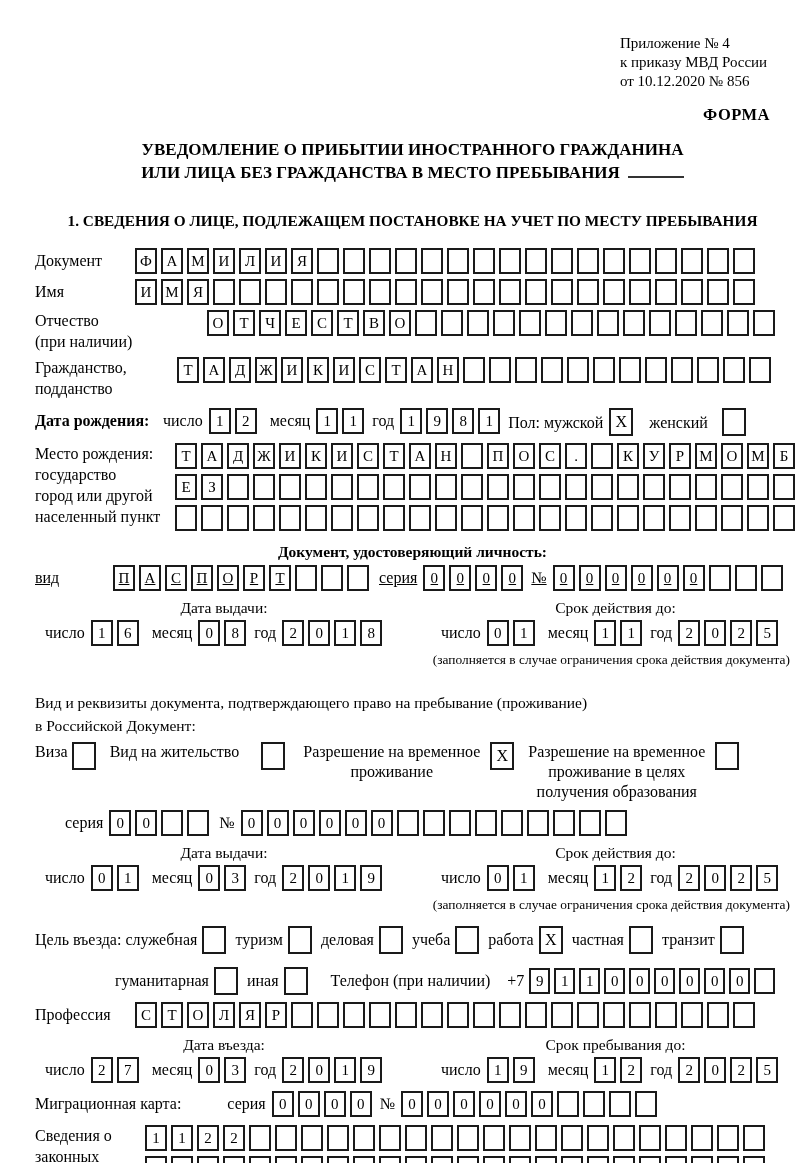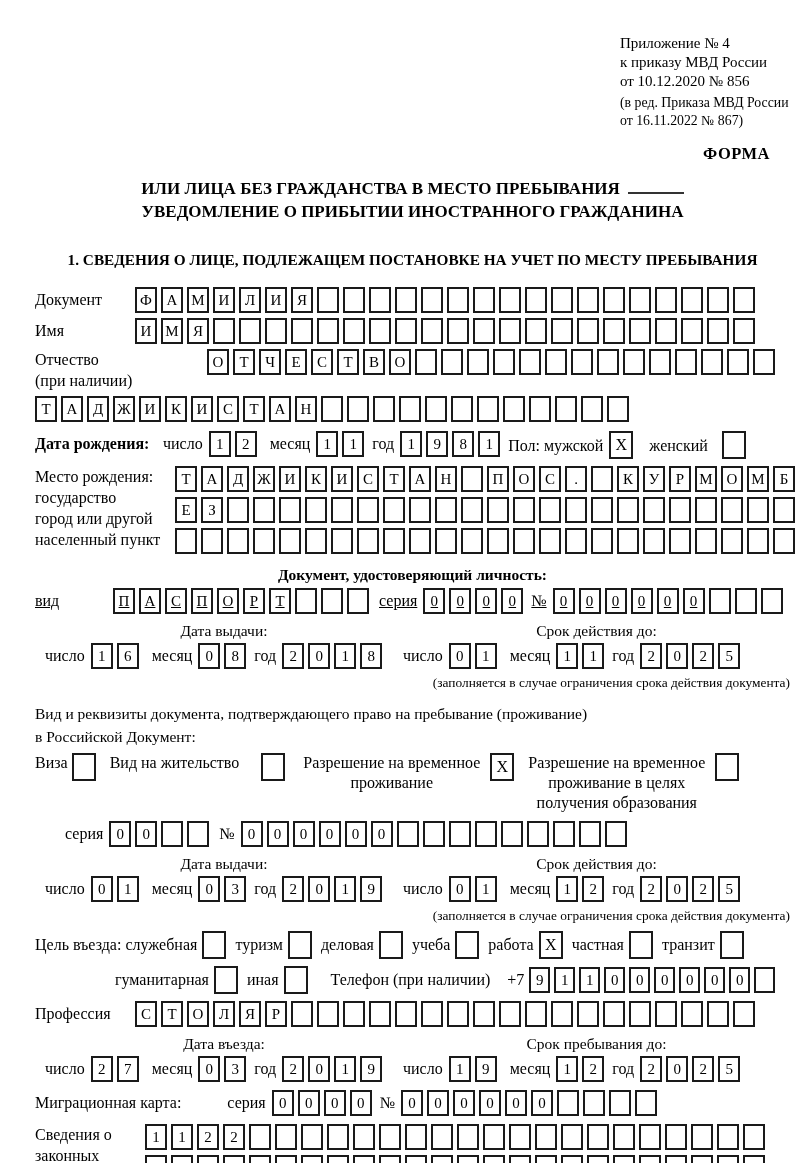--- a/index.html
+++ b/index.html
@@ -35,55 +35,53 @@
     border:2px solid #1a1a1a; text-align:center; font-size:16px; line-height:24px;
     vertical-align:middle;
   }
   .stack > .boxes { margin-bottom:5px; }
   .dochead { text-align:center; font-weight:bold; font-size:15.5px; margin-top:7px; }
   
   .g { display:flex; align-items:flex-end; }
   .g .t { line-height:26px; margin-right:6px; }
   .msp { margin-left:13px; } .ssp { margin-left:8px; }
   
-  .dcols { display:flex; margin-top:8px; }
+  .dcols { display:flex; margin-top:8px;gap:38px; }
   .dcol-l { width:368px; padding-left:10px; }
   .dcol-r { flex:1; }
   .dtitle { text-align:center; font-size:15.5px; line-height:18px; margin-bottom:3px; }
   .drow { display:flex; align-items:center; }
   .rnote { text-align:right; font-size:13.4px; line-height:16px; margin-top:6px; }
-  .intro { font-size:15.5px; line-height:21px; margin-top:12px; }
+  .intro { font-size:15.5px; line-height:21px; margin-top:24px; }
   
   .optrow { display:flex; align-items:flex-start; margin-top:6px; }
   .opt { display:flex; align-items:flex-start; }
   .opt .opt-label { line-height:20px; }
   .opt .ctr { text-align:center; }
   .opt .cbox { margin-left:10px; }
   
-  .goal { display:flex; align-items:center; margin-top:7px; flex-wrap:nowrap; }
+  .goal { display:flex; align-items:center; margin-top:13px; flex-wrap:nowrap; }
   .goal .t { margin-right:5px; white-space:nowrap; }
   .goal .cbox { margin-right:9px; }
   .phone-boxes .box { width:21px; }
 </style>
 </head>
 <body>
 
 <div class="hdr">
   <div class="pre">Приложение № 4
 к приказу МВД России
 от 10.12.2020 № 856</div>
-  <div class="pre ed">(в ред. Приказа МВД России
-от 16.11.2022 № 867)</div>
 </div>
 
 <div class="forma">ФОРМА</div>
 
 <div class="title">
+  <div>УВЕДОМЛЕНИЕ О ПРИБЫТИИ ИНОСТРАННОГО ГРАЖДАНИНА</div>
   <div><span>ИЛИ ЛИЦА БЕЗ ГРАЖДАНСТВА В МЕСТО ПРЕБЫВАНИЯ</span><span class="blank-line"></span></div>
-  <div>УВЕДОМЛЕНИЕ О ПРИБЫТИИ ИНОСТРАННОГО ГРАЖДАНИНА</div>
 </div>
 
 <div class="sect">1. СВЕДЕНИЯ О ЛИЦЕ, ПОДЛЕЖАЩЕМ ПОСТАНОВКЕ НА УЧЕТ ПО МЕСТУ ПРЕБЫВАНИЯ</div>
 
 <div class="frow" style="margin-top:18px;">
   <span class="lbl w100">Документ</span>
   <span class="boxes">
       <span class="box">Ф</span>
       <span class="box">А</span>
       <span class="box">М</span>
@@ -164,20 +162,22 @@
       <span class="box"></span>
       <span class="box"></span>
       <span class="box"></span>
       <span class="box"></span>
       <span class="box"></span>
       <span class="box"></span>
     </span>
 </div>
 
 <div class="frow">
+  <span class="lbl ml pre w142">Гражданство,
+подданство</span>
   <span class="boxes">
       <span class="box">Т</span>
       <span class="box">А</span>
       <span class="box">Д</span>
       <span class="box">Ж</span>
       <span class="box">И</span>
       <span class="box">К</span>
       <span class="box">И</span>
       <span class="box">С</span>
       <span class="box">Т</span>

